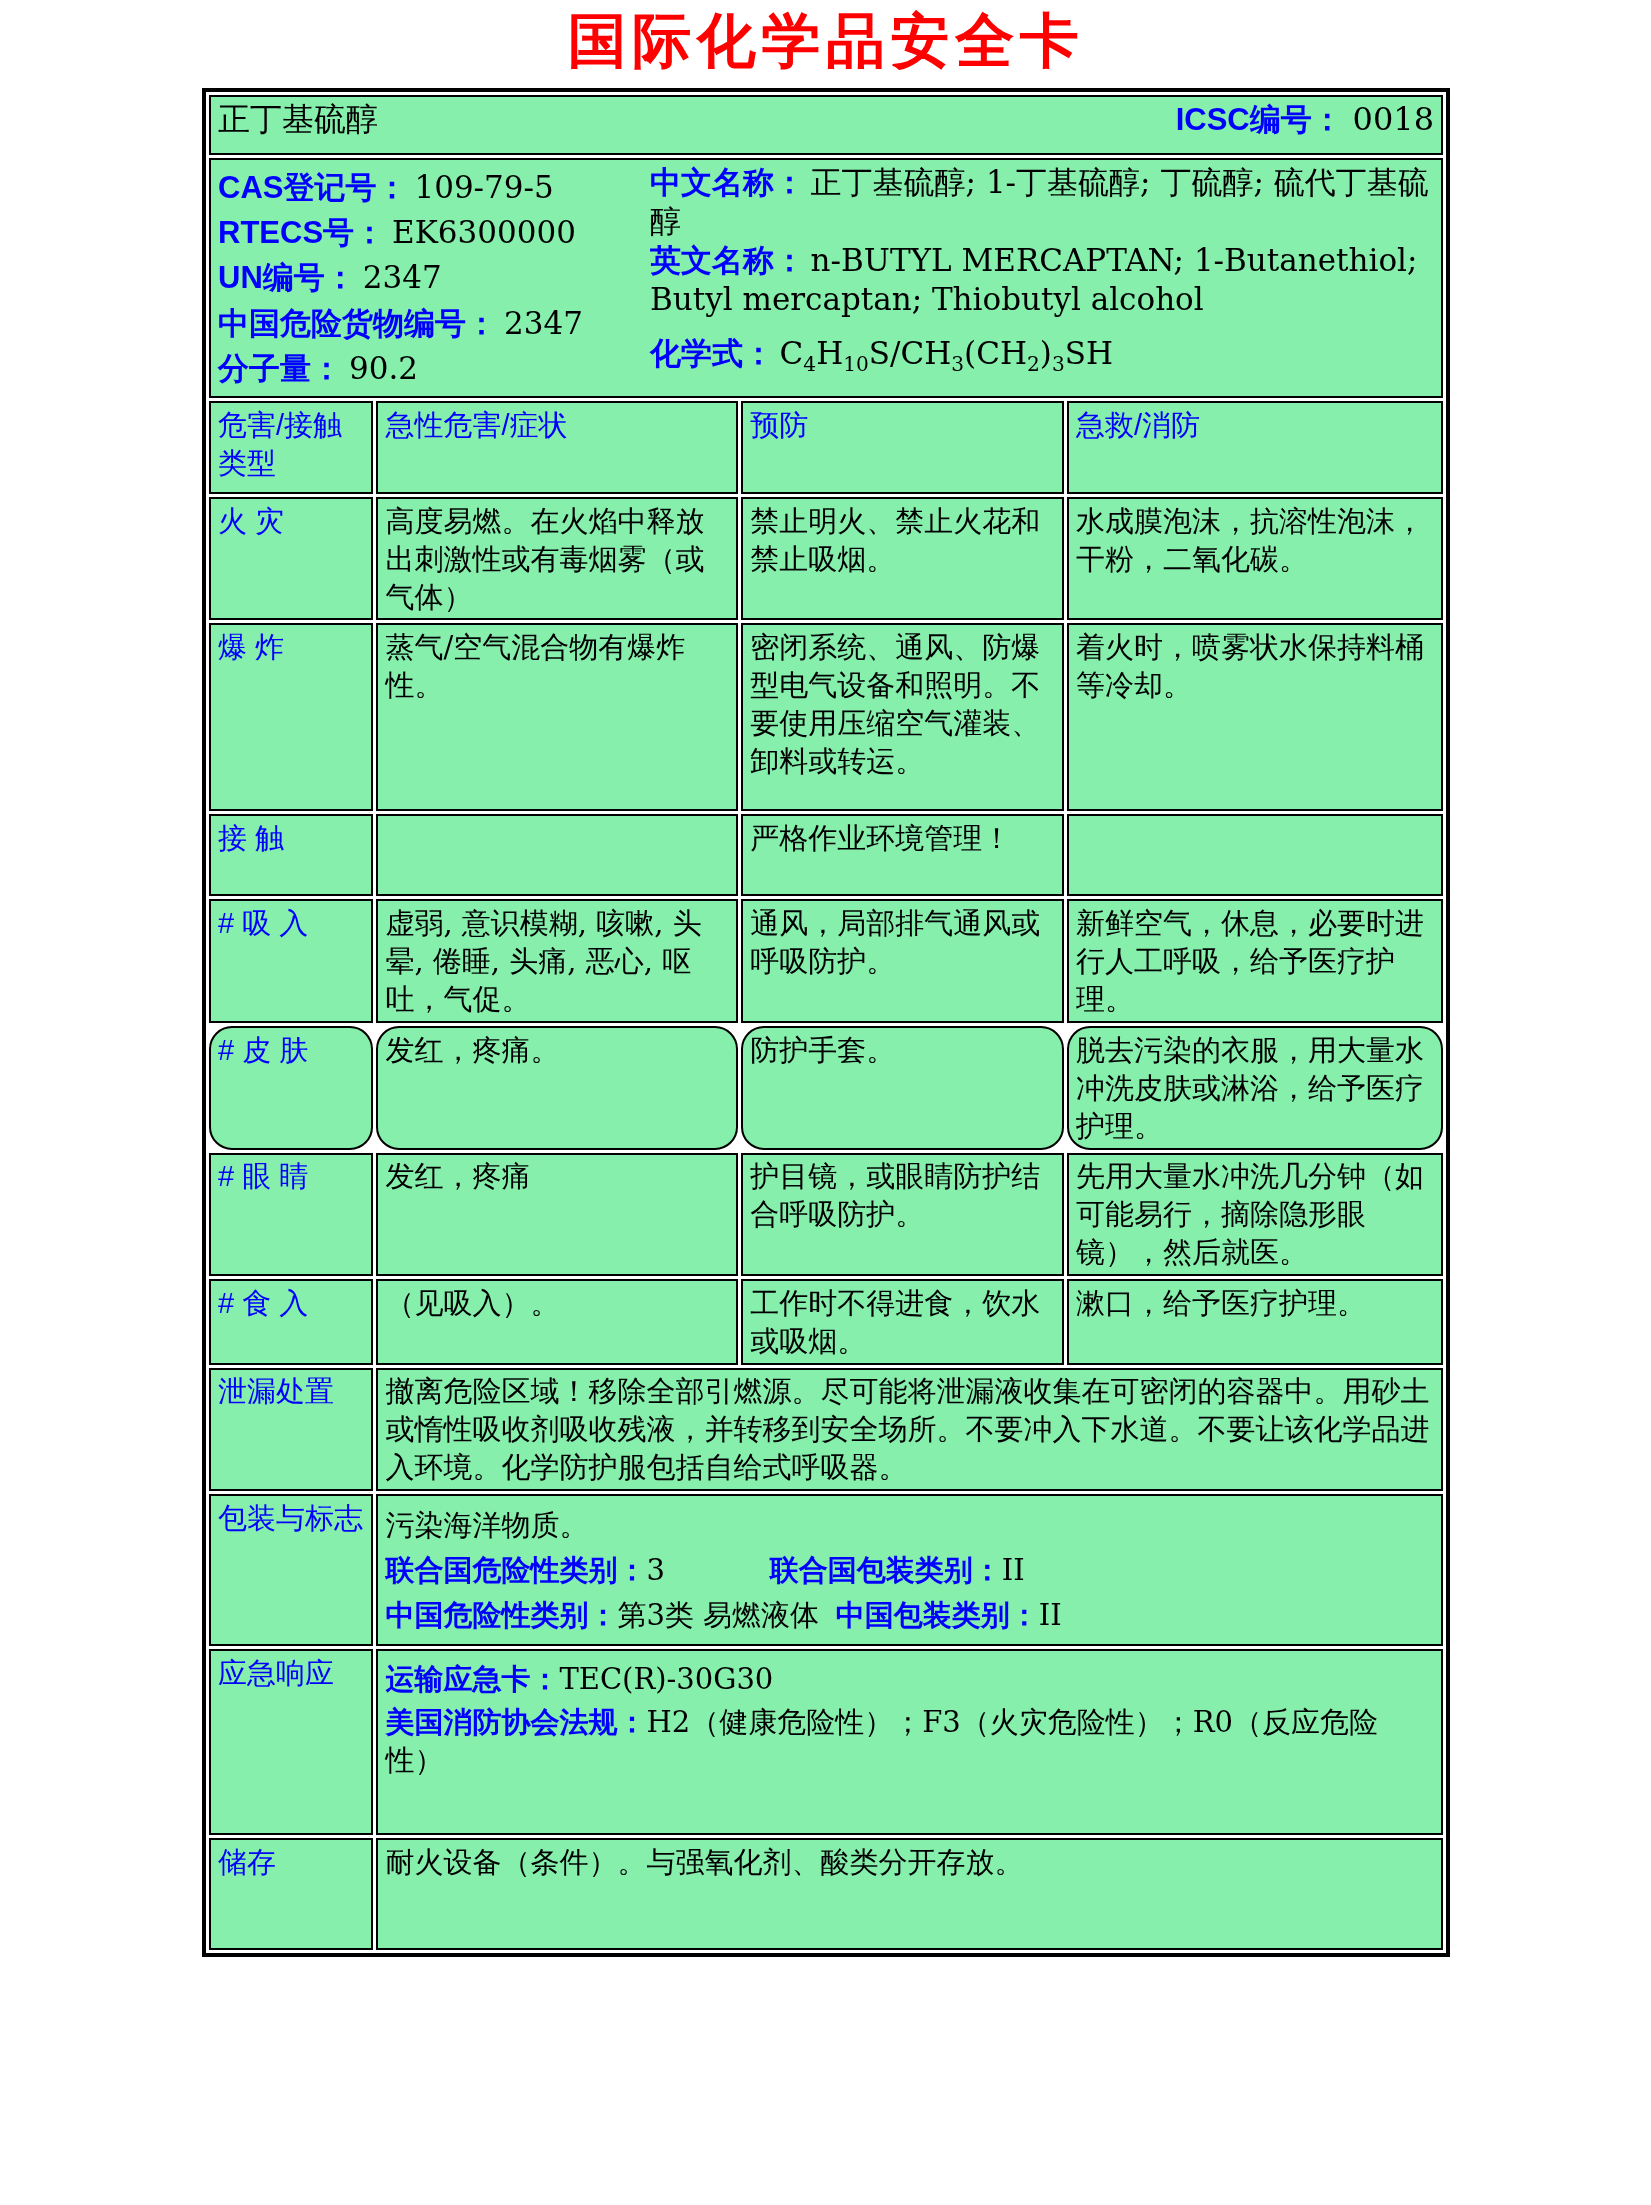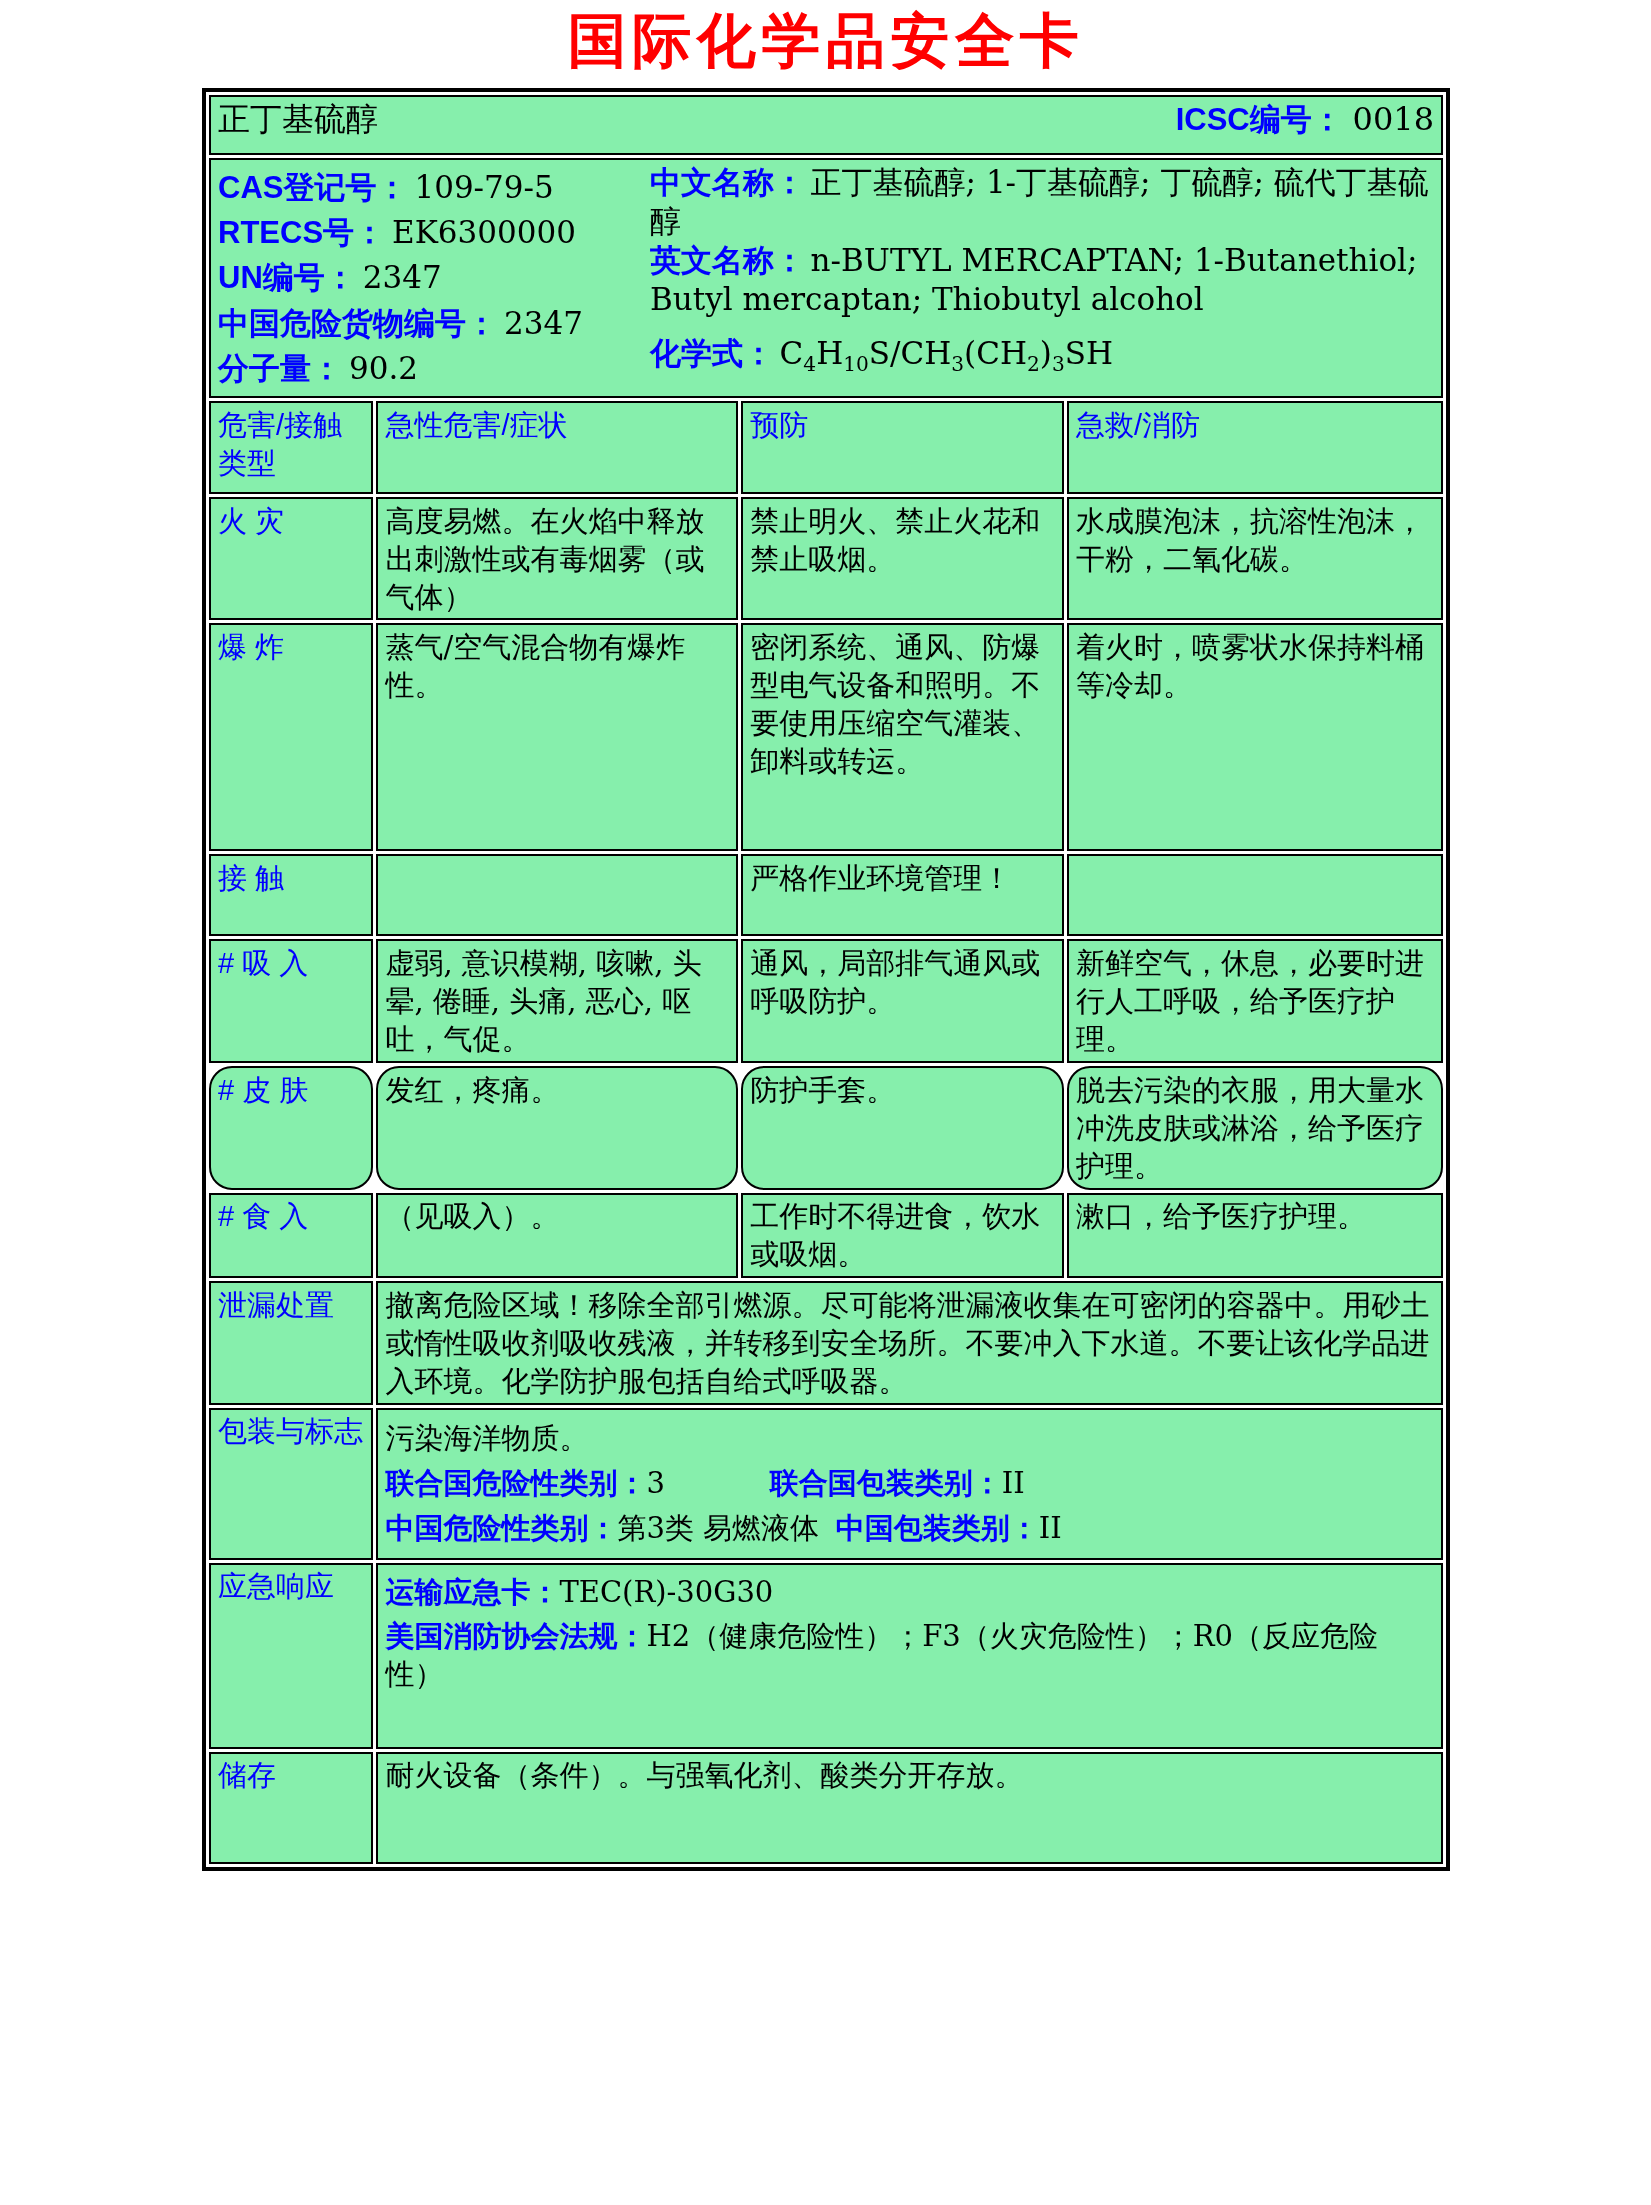--- a/index.html
+++ b/index.html
@@ -67,21 +67,21 @@
     color:#0000FF;
     font-family:"Liberation Sans","DejaVu Sans",sans-serif;
     font-weight:bold;
     text-align:center;
     vertical-align:middle;
     font-size:31px;
   }
   .prewrap{white-space:pre-line;}
   .h-head{height:93px;}
   .h-fire{height:119px;}
-  .h-expl{height:228px;}
+  .h-expl{height:188px;}
   .h-cont{height:82px;}
   .h-inh{height:119px;}
   .h-skin{height:114px;border-radius:23px;}
   .h-eye{height:114px;}
   .h-ing{height:84px;}
   .h-spill{height:106px;}
   .h-pack{height:152px;}
   .h-emer{height:186px;}
   .h-store{height:112px;}
   .packline{margin:7px 0;}
@@ -169,20 +169,26 @@
     <td class="h-inh">新鲜空气，休息，必要时进行人工呼吸，给予医疗护理。</td>
   </tr>
 
   <tr>
     <td class="rowlabel h-skin"># 皮 肤</td>
     <td class="h-skin">发红，疼痛。</td>
     <td class="h-skin">防护手套。</td>
     <td class="h-skin">脱去污染的衣服，用大量水冲洗皮肤或淋浴，给予医疗护理。</td>
   </tr>
 
+  <tr>
+    <td class="rowlabel h-eye"># 眼 睛</td>
+    <td class="h-eye">发红，疼痛</td>
+    <td class="h-eye">护目镜，或眼睛防护结合呼吸防护。</td>
+    <td class="h-eye">先用大量水冲洗几分钟（如可能易行，摘除隐形眼镜），然后就医。</td>
+  </tr>
 
   <tr>
     <td class="rowlabel h-ing"># 食 入</td>
     <td class="h-ing">（见吸入）。</td>
     <td class="h-ing">工作时不得进食，饮水或吸烟。</td>
     <td class="h-ing">漱口，给予医疗护理。</td>
   </tr>
 
   <tr>
     <td class="rowlabel h-spill">泄漏处置</td>

